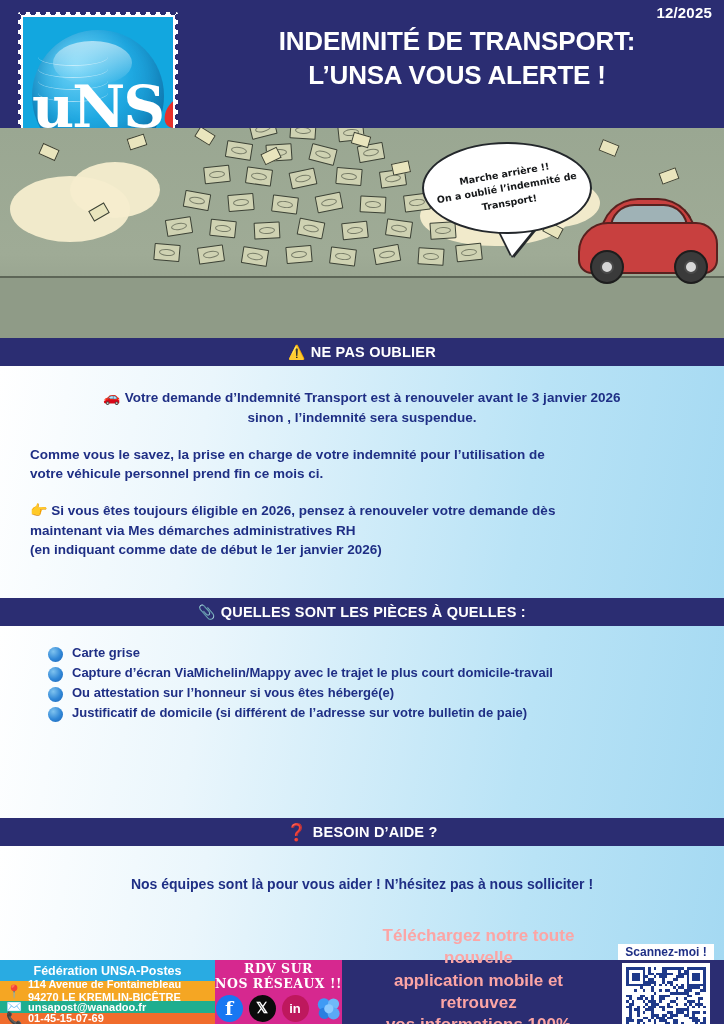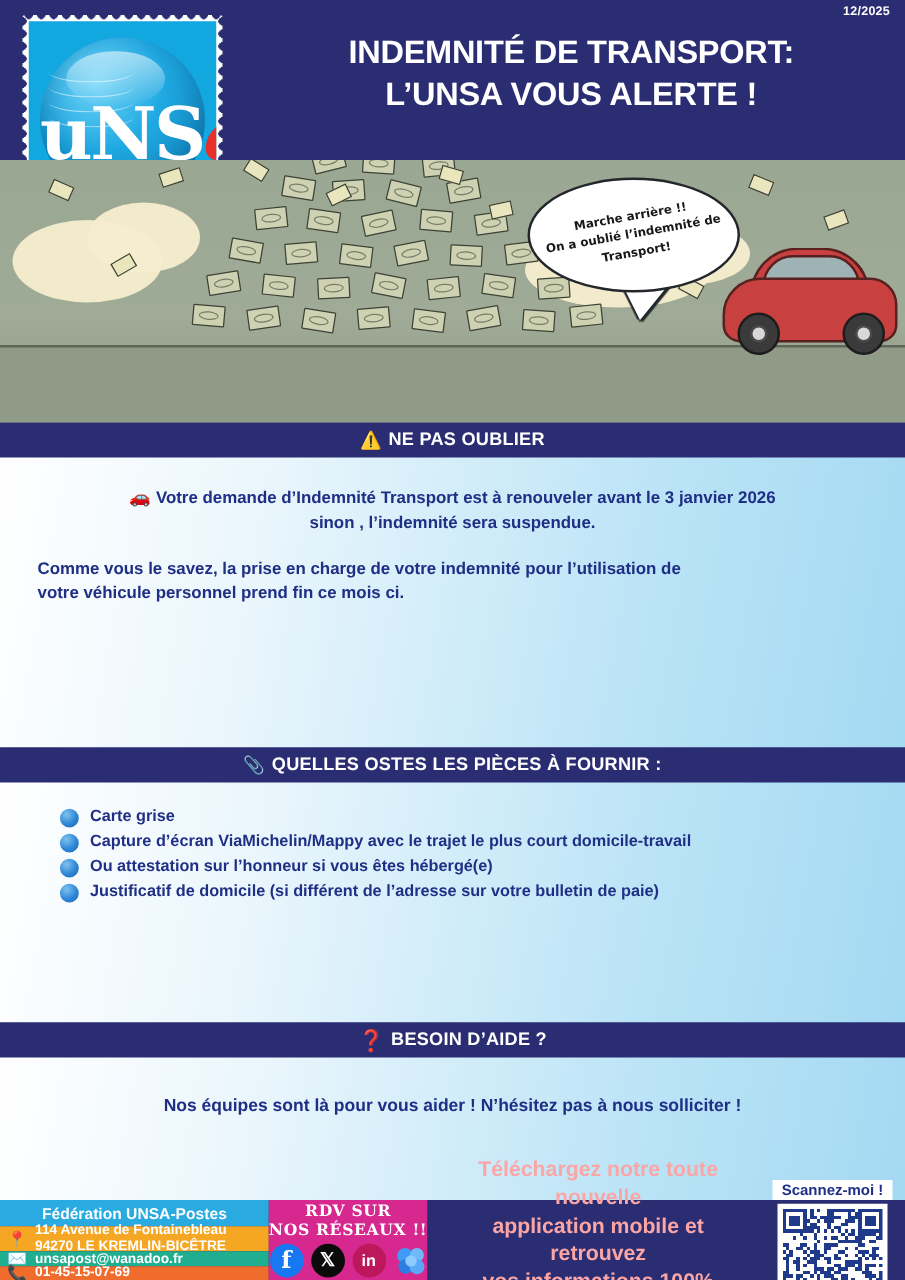--- a/index.html
+++ b/index.html
@@ -18,21 +18,21 @@
 
   
   .header {
     position: relative;
     height: 338px;
     background: #2b2d72;
     flex: 0 0 338px;
   }
   .issue-date {
     position: absolute; top: 4px; right: 12px;
-    color: #ffffff; font-size: 10px; font-weight: bold;
+    color: #ffffff; font-size: 15px; font-weight: bold;
     letter-spacing: .2px;
   }
   .title-block {
     position: absolute; left: 200px; right: 10px; top: 24px;
     text-align: center; color: #ffffff;
   }
   .title-line {
     font-size: 26px; font-weight: bold; line-height: 1.32;
     letter-spacing: -0.2px; white-space: nowrap;
   }
@@ -415,25 +415,31 @@
 
     <div class="spacer-sm"></div>
 
     <div class="p">
       <span>Comme vous le savez, la prise en charge de votre indemnité pour l’utilisation de</span><br>
       <span>votre véhicule personnel prend fin ce mois ci.</span>
     </div>
 
     <div class="spacer-sm"></div>
 
+    <div class="p">
+      <span class="emoji">👉</span>
+      <span>Si vous êtes toujours éligible en 2026, pensez à renouveler votre demande dès</span><br>
+      <span>maintenant via Mes démarches administratives RH</span><br>
+      <span>(en indiquant comme date de début le 1er janvier 2026)</span>
+    </div>
   </div>
 
   <div class="band">
     <span class="band-icon">📎</span>
-    <span>QUELLES OSTES LES PIÈCES À FOURNIR :</span>
+    <span>QUELLES SONT LES PIÈCES À QUELLES :</span>
   </div>
 
   <div class="body-sec sec-2">
     <ul class="docs">
       <li>Carte grise</li>
       <li>Capture d’écran ViaMichelin/Mappy avec le trajet le plus court domicile-travail</li>
       <li>Ou attestation sur l’honneur si vous êtes hébergé(e)</li>
       <li>Justificatif de domicile (si différent de l’adresse sur votre bulletin de paie)</li>
     </ul>
   </div>

